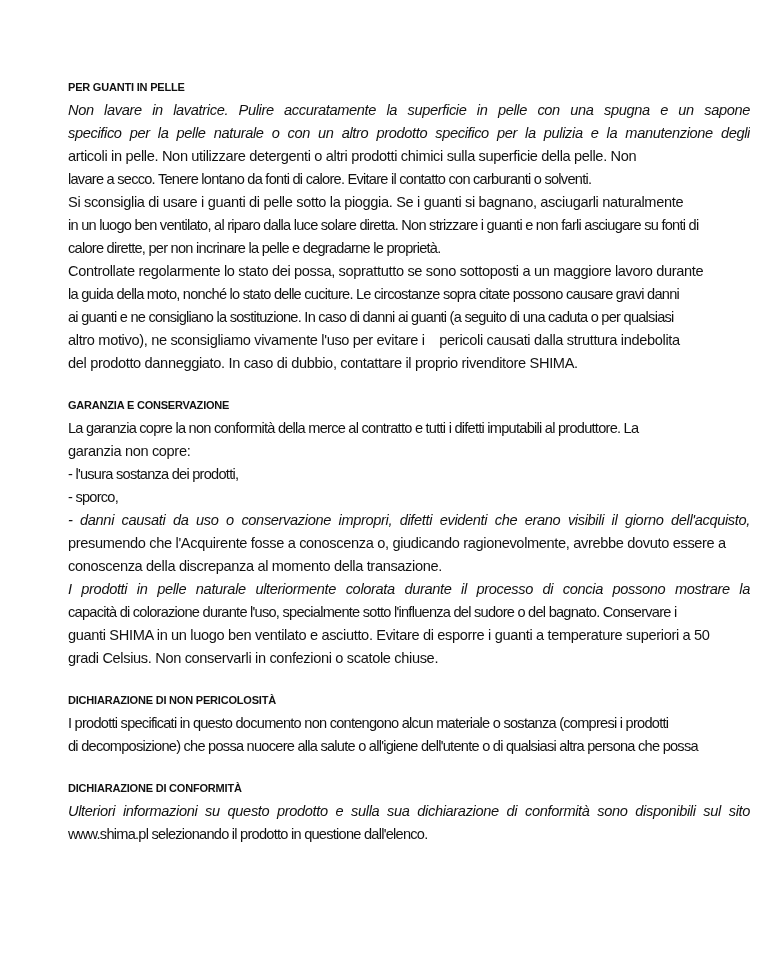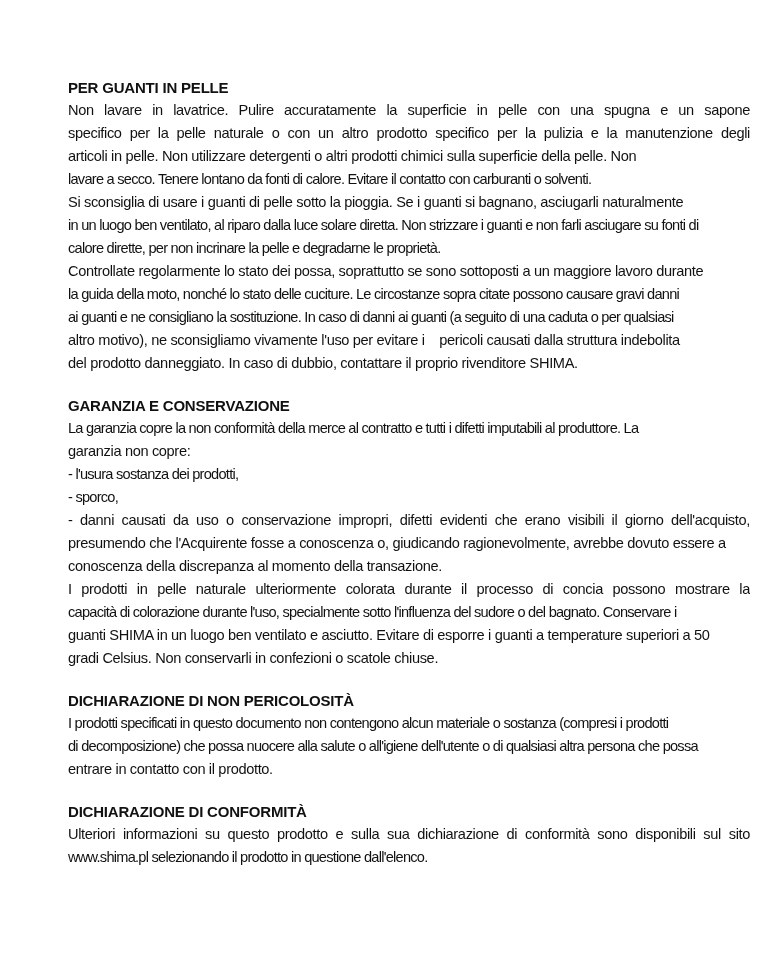--- a/index.html
+++ b/index.html
@@ -6,27 +6,27 @@
   body { width: 780px; height: 956px; position: relative; overflow: hidden; }
   .page {
     position: absolute; left: 68px; top: 76px; width: 682px;
     font-family: "Liberation Sans", sans-serif;
     color: #111111;
     font-size: 14.6px;
     letter-spacing: -0.35px;
   }
   .section { margin: 0 0 19px 0; }
   .heading {
-    font-weight: bold; font-size: 15px; line-height: 23px; height: 23px;
+    font-weight: bold; font-size: 11px; line-height: 23px; height: 23px;
     letter-spacing: -0.2px;
   }
   .line {
     line-height: 23px; height: 23px; white-space: nowrap; overflow: visible;
   }
-  .line.j { text-align: justify; text-align-last: justify; white-space: normal; overflow: hidden; }
+  .line.j { text-align: justify; text-align-last: justify; white-space: normal; overflow: hidden; font-style: italic; }
   .line.c { letter-spacing: -0.75px; }
 </style>
 </head>
 <body>
 
 <div class="page">
 
   <div class="section">
     <div class="heading">PER GUANTI IN PELLE</div>
     <div class="line j">Non lavare in lavatrice. Pulire accuratamente la superficie in pelle con una spugna e un sapone</div>
@@ -55,21 +55,20 @@
     <div class="line j">I prodotti in pelle naturale ulteriormente colorata durante il processo di concia possono mostrare la</div>
     <div class="line c">capacità di colorazione durante l'uso, specialmente sotto l'influenza del sudore o del bagnato. Conservare i</div>
     <div class="line">guanti SHIMA in un luogo ben ventilato e asciutto. Evitare di esporre i guanti a temperature superiori a 50</div>
     <div class="line">gradi Celsius. Non conservarli in confezioni o scatole chiuse.</div>
   </div>
 
   <div class="section">
     <div class="heading">DICHIARAZIONE DI NON PERICOLOSITÀ</div>
     <div class="line c">I prodotti specificati in questo documento non contengono alcun materiale o sostanza (compresi i prodotti</div>
     <div class="line c">di decomposizione) che possa nuocere alla salute o all'igiene dell'utente o di qualsiasi altra persona che possa</div>
-    <div class="line">entrare in contatto con il prodotto.</div>
   </div>
 
   <div class="section">
     <div class="heading">DICHIARAZIONE DI CONFORMITÀ</div>
     <div class="line j">Ulteriori informazioni su questo prodotto e sulla sua dichiarazione di conformità sono disponibili sul sito</div>
     <div class="line c">www.shima.pl selezionando il prodotto in questione dall'elenco.</div>
   </div>
 
 </div>
 

